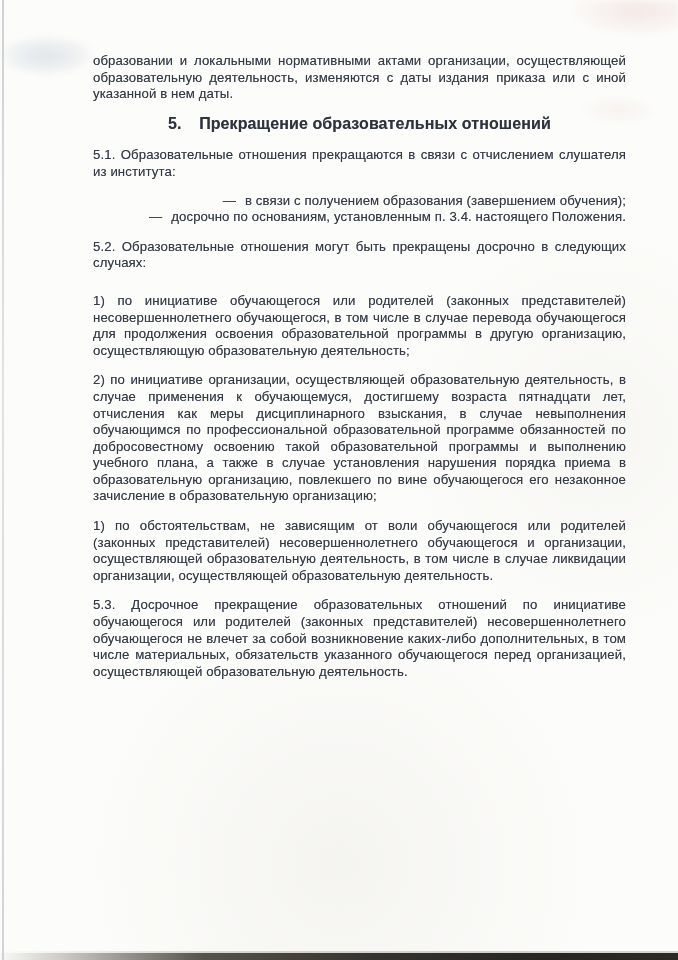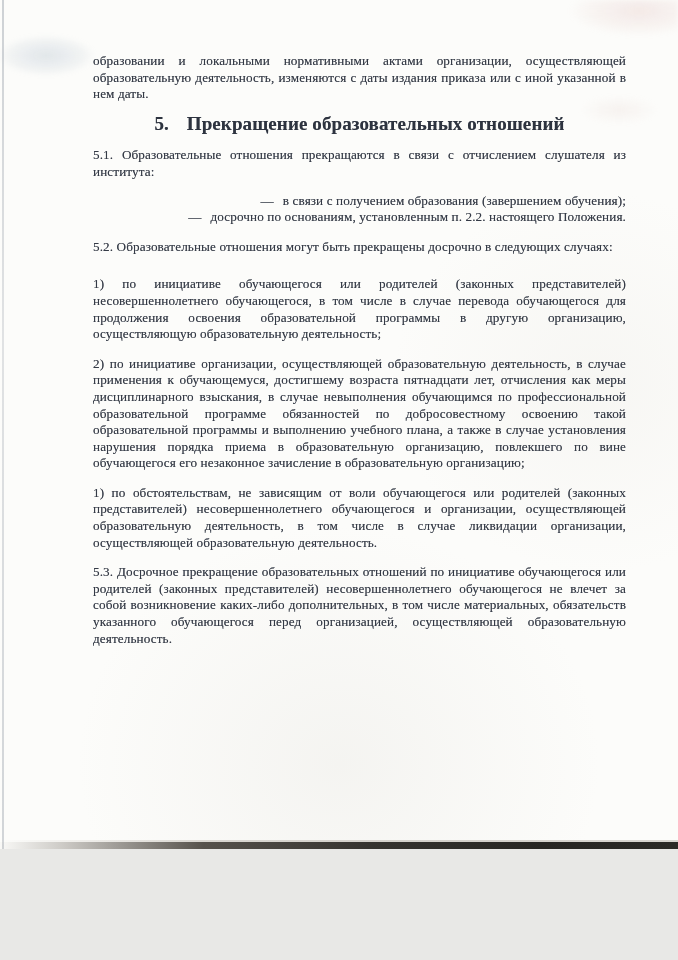--- a/index.html
+++ b/index.html
@@ -1,19 +1,19 @@
 <!DOCTYPE html>
 <html lang="ru"><head>
 <meta charset="utf-8">
 <style>
   html,body { margin:0; padding:0; background:#e8e8e6; }
   .page {
-    position:relative; width:678px; height:849px; margin:0 auto;
+    position:relative; width:678px; height:960px; margin:0 auto;
     background:#fcfcfa; overflow:hidden;
-    font-family:Liberation Serif, serif;
+    font-family:Liberation Sans, sans-serif;
     color:#343a46;
   }
   
   .smudge-tl {
     position:absolute; left:0; top:28px; width:110px; height:55px;
     background:radial-gradient(ellipse 60% 50% at 42% 50%, rgba(168,184,200,0.32), rgba(168,184,200,0.12) 55%, transparent 75%);
     filter:blur(2px); pointer-events:none;
   }
   .smudge-tr {
     position:absolute; right:0; top:0; width:130px; height:55px;
@@ -51,21 +51,21 @@
   
   .content {
     position:absolute; left:93px; top:53px; width:533px;
     font-size:13.2px; line-height:16.6px; letter-spacing:0.1px;
     text-shadow:0 0 0.6px rgba(52,58,70,0.55);
   }
   .para { margin:0 0 13px 0; text-align:justify; }
   .para.gap-lg { margin-bottom:21px; }
   .heading {
     margin:1px 0 15px 0; text-align:center;
-    font-size:19px; font-weight:bold; color:#2d333f;
+    font-size:16px; font-weight:bold; color:#2d333f;
   }
   .heading .h-num { margin-right:13px; }
   .clause { margin:0 0 13px 0; }
   .clause .para { margin-bottom:12px; }
   .dash-item { padding-left:26px; text-align:right; }
   .dash-item .dash { margin-right:9px; }
 </style>
 </head>
 <body>
 
@@ -87,21 +87,21 @@
       <span class="h-num">5.</span>
       <span class="h-title">Прекращение образовательных отношений</span>
     </h2>
 
     <div class="clause">
       <p class="para">5.1. Образовательные отношения прекращаются в связи с отчислением слушателя из института:</p>
       <div class="dash-item">
         <span class="dash">—</span><span>в связи с получением образования (завершением обучения);</span>
       </div>
       <div class="dash-item">
-        <span class="dash">—</span><span>досрочно по основаниям, установленным п. 2.2. настоящего Положения.</span>
+        <span class="dash">—</span><span>досрочно по основаниям, установленным п. 3.4. настоящего Положения.</span>
       </div>
     </div>
 
     <p class="para gap-lg">5.2. Образовательные отношения могут быть прекращены досрочно в следующих случаях:</p>
 
     <p class="para">1) по инициативе обучающегося или родителей (законных представителей) несовершеннолетнего обучающегося, в том числе в случае перевода обучающегося для продолжения освоения образовательной программы в другую организацию, осуществляющую образовательную деятельность;</p>
 
     <p class="para">2) по инициативе организации, осуществляющей образовательную деятельность, в случае применения к обучающемуся, достигшему возраста пятнадцати лет, отчисления как меры дисциплинарного взыскания, в случае невыполнения обучающимся по профессиональной образовательной программе обязанностей по добросовестному освоению такой образовательной программы и выполнению учебного плана, а также в случае установления нарушения порядка приема в образовательную организацию, повлекшего по вине обучающегося его незаконное зачисление в образовательную организацию;</p>
 
     <p class="para">1) по обстоятельствам, не зависящим от воли обучающегося или родителей (законных представителей) несовершеннолетнего обучающегося и организации, осуществляющей образовательную деятельность, в том числе в случае ликвидации организации, осуществляющей образовательную деятельность.</p>

